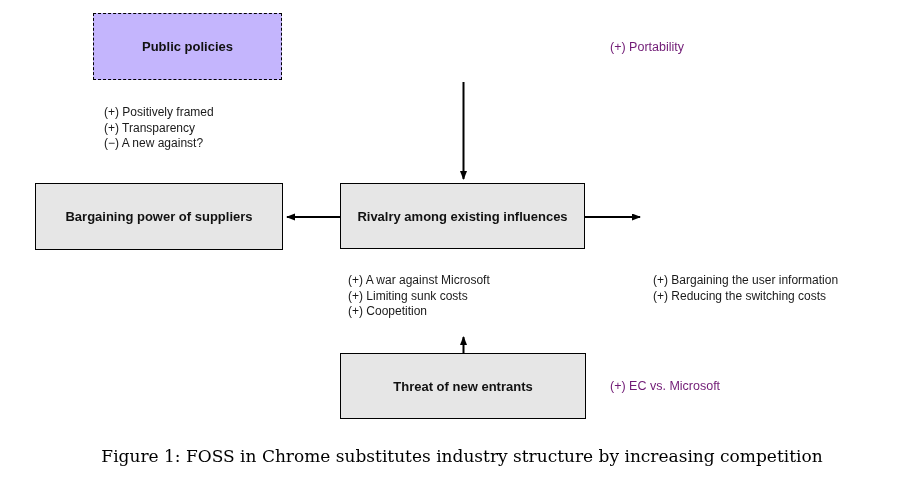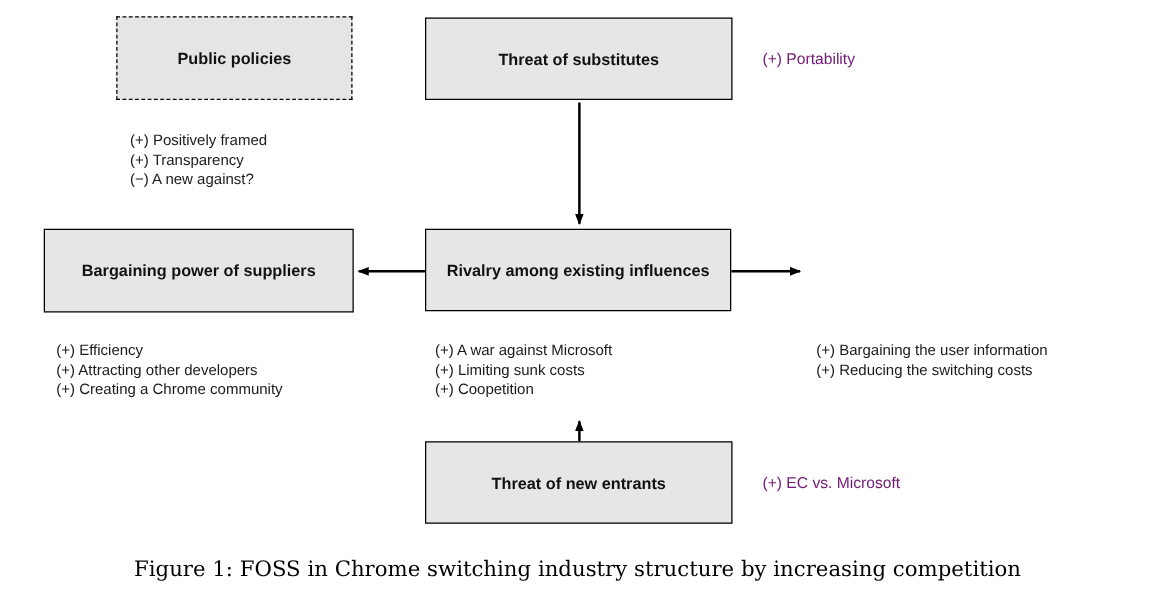--- a/index.html
+++ b/index.html
@@ -30,21 +30,21 @@
     justify-content: center;
     text-align: center;
     font-weight: bold;
     font-size: 13px;
     color: #111111;
     line-height: 17px;
     box-sizing: border-box;
     padding: 0 14px;
   }
   .box.dashed {
-    background: #e5e5e5;
+    background: #c4b5fd;
     border: 1.3px dashed #000000;
   }
   .ann-list {
     position: absolute;
     font-size: 12px;
     line-height: 15.5px;
     color: #1a1a1a;
     white-space: nowrap;
   }
   .ann-single {
@@ -92,58 +92,50 @@
     <line x1="463.5" y1="82" x2="463.5" y2="179" stroke="#000000" stroke-width="2" marker-end="url(#ah)"></line>
     <line x1="340" y1="217" x2="287" y2="217" stroke="#000000" stroke-width="2" marker-end="url(#ah)"></line>
     <line x1="585" y1="217" x2="640" y2="217" stroke="#000000" stroke-width="2" marker-end="url(#ah)"></line>
     <line x1="463.5" y1="355" x2="463.5" y2="337" stroke="#000000" stroke-width="2" marker-end="url(#ah)"></line>
   </svg>
 
   <div class="box dashed b-pp">
     <span>Public policies</span>
   </div>
 
-  <div class="box b-subst">
-    <span>Threat of substitutes</span>
-  </div>
 
   <div class="box b-suppl">
     <span>Bargaining power of suppliers</span>
   </div>
 
   <div class="box b-rival">
     <span>Rivalry among existing influences</span>
   </div>
 
 
   <div class="box b-entrants">
     <span>Threat of new entrants</span>
   </div>
 
   <div class="ann-list l-pp">
     <div>(+) Positively framed</div>
     <div>(+) Transparency</div>
     <div>(−) A new against?</div>
   </div>
 
-  <div class="ann-list l-suppl">
-    <div>(+) Efficiency</div>
-    <div>(+) Attracting other developers</div>
-    <div>(+) Creating a Chrome community</div>
-  </div>
 
   <div class="ann-list l-rival">
     <div>(+) A war against Microsoft</div>
     <div>(+) Limiting sunk costs</div>
     <div>(+) Coopetition</div>
   </div>
 
   <div class="ann-list l-users">
     <div>(+) Bargaining the user information</div>
     <div>(+) Reducing the switching costs</div>
   </div>
 
   <div class="ann-single a-port">(+) Portability</div>
   <div class="ann-single a-ec">(+) EC vs. Microsoft</div>
 
-  <div class="caption">Figure 1: FOSS in Chrome switching industry structure by increasing competition</div>
+  <div class="caption">Figure 1: FOSS in Chrome substitutes industry structure by increasing competition</div>
 
 </div>
 
 </body></html>

